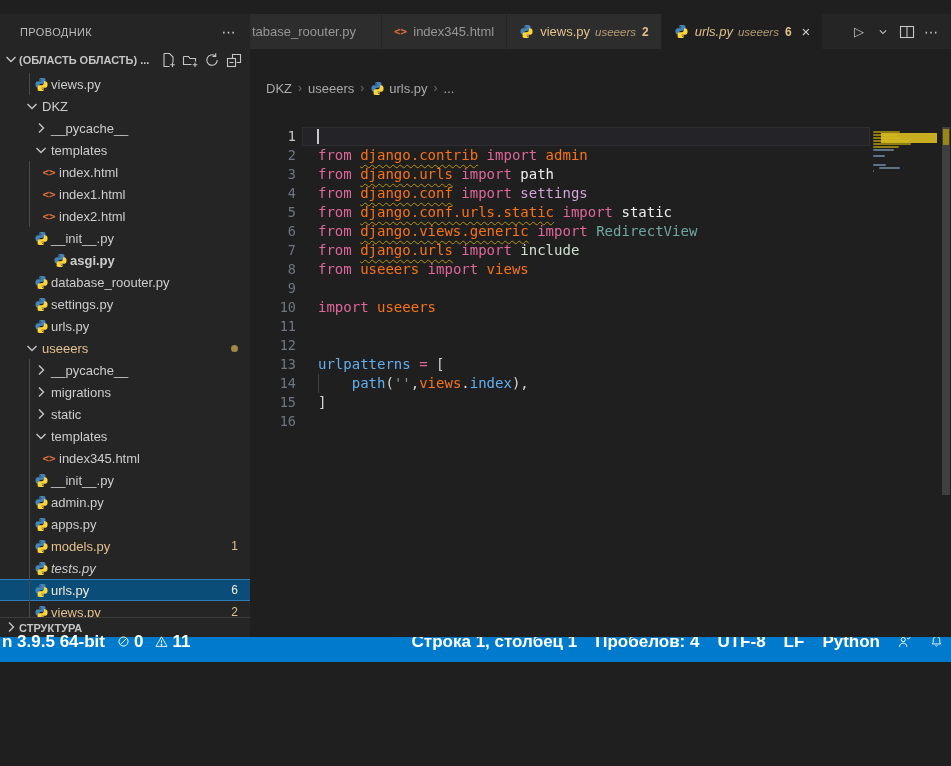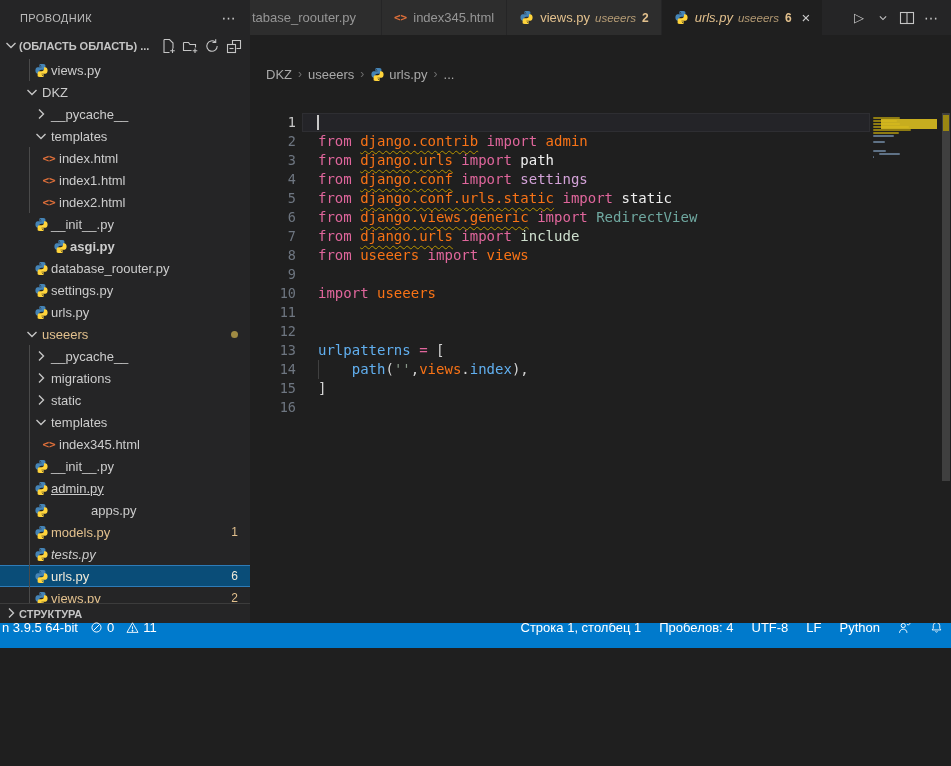--- a/index.html
+++ b/index.html
@@ -1,18 +1,18 @@
 <!DOCTYPE html>
 <html><head>
 <meta charset="utf-8">
 <style>
   * { margin:0; padding:0; box-sizing:border-box; }
   html,body { width:951px; height:766px; overflow:hidden; background:#1f1f1f;
     font-family:"Liberation Sans", sans-serif; }
-  .app { width:951px; height:648px; display:flex; flex-direction:column; }
+  .app { width:951px; height:648px; display:flex; flex-direction:column;margin-top:14px; }
   .main { flex:1; display:flex; min-height:0; }
 
   
   .sidebar { width:250px; background:#252526; display:flex; flex-direction:column; min-height:0; }
   .side-title { height:35px; display:flex; align-items:center; justify-content:space-between;
     padding:0 14px 0 20px; color:#bbbbbb; font-size:11px; letter-spacing:.4px; flex:0 0 auto;}
   .side-title .ellip { color:#cccccc; font-size:14px; cursor:pointer; }
   .side-section { height:22px; display:flex; align-items:center; padding:0 8px 0 3px;
     color:#c5c5c5; font-size:11px; font-weight:bold; flex:0 0 auto; }
   .side-section .lbl { flex:0 1 auto; white-space:nowrap; overflow:hidden; margin-right:6px;}
@@ -73,21 +73,21 @@
 
   .minimap { position:absolute; top:0; right:11px; width:69px; height:120px; }
   .mbar { position:absolute; height:2px; border-radius:1px; }
   .mpatch { position:absolute; background:#d9bd1f; }
   .scrollbar { position:absolute; top:0; right:0; width:10px; bottom:0; }
   .sthumb { position:absolute; top:0; left:1px; width:8px; height:368px; background:#4b4b4b; opacity:.75;}
   .ovmark { position:absolute; right:2px; top:2px; width:6px; height:16px; background:#9a8712; }
 
   
   .statusbar { height:25px; background:#007acc; color:#ffffff; display:flex;
-    align-items:center; font-size:13px; flex:0 0 auto; padding:0 8px 16px 2px; }
+    align-items:center; font-size:17px; flex:0 0 auto; padding:0 8px 16px 2px;font-weight:bold; }
   .sb-left { display:flex; align-items:center; gap:12px; }
   .sb-right { margin-left:auto; display:flex; align-items:center; gap:18px; }
   .sb-item { display:flex; align-items:center; gap:4px; cursor:pointer; white-space:nowrap;}
   .sb-item svg { display:block; }
 </style>
 </head>
 <body>
 
 <div class="app">
   <div class="main">
@@ -326,33 +326,33 @@
             <span class="tw">
               <span style="display: inline-flex; align-items: center;">
                 <svg width="15" height="15" viewBox="0 0 32 32">
                   <path fill="#4584b6" d="M15.9 2c-2.7 0-4.7.6-4.7 3v3.2h5v1H7.6C5.6 9.2 3 10.8 3 15.9c0 5 2.6 6.9 5.6 6.9h2V19c0-2.5 2.2-4.6 4.8-4.6h5c2.1 0 3.9-1.8 3.9-4V5c0-2.3-2.5-3-8.4-3zm-2.6 2.3c.6 0 1.1.5 1.1 1.2 0 .6-.5 1.1-1.1 1.1-.7 0-1.2-.5-1.2-1.1 0-.7.5-1.2 1.2-1.2z"></path>
                   <path fill="#ffd43b" d="M16.1 30c2.7 0 4.7-.6 4.7-3v-3.2h-5v-1h8.6c2 0 4.6-1.6 4.6-6.7 0-5-2.6-6.9-5.6-6.9h-2V13c0 2.5-2.2 4.6-4.8 4.6h-5c-2.1 0-3.9 1.8-3.9 4V27c0 2.3 2.5 3 8.4 3zm2.6-2.3c-.6 0-1.1-.5-1.1-1.2 0-.6.5-1.1 1.1-1.1.7 0 1.2.5 1.2 1.1 0 .7-.5 1.2-1.2 1.2z"></path>
                 </svg>
               </span>
             </span>
             <span class="nm">__init__.py</span>
           </div>
-          <div class="trow" style="padding-left: 33px; text-decoration: underline;">
+          <div class="trow" style="padding-left: 33px;">
             <span class="guide"></span>
             <span class="tw">
               <span style="display: inline-flex; align-items: center;">
                 <svg width="15" height="15" viewBox="0 0 32 32">
                   <path fill="#4584b6" d="M15.9 2c-2.7 0-4.7.6-4.7 3v3.2h5v1H7.6C5.6 9.2 3 10.8 3 15.9c0 5 2.6 6.9 5.6 6.9h2V19c0-2.5 2.2-4.6 4.8-4.6h5c2.1 0 3.9-1.8 3.9-4V5c0-2.3-2.5-3-8.4-3zm-2.6 2.3c.6 0 1.1.5 1.1 1.2 0 .6-.5 1.1-1.1 1.1-.7 0-1.2-.5-1.2-1.1 0-.7.5-1.2 1.2-1.2z"></path>
                   <path fill="#ffd43b" d="M16.1 30c2.7 0 4.7-.6 4.7-3v-3.2h-5v-1h8.6c2 0 4.6-1.6 4.6-6.7 0-5-2.6-6.9-5.6-6.9h-2V13c0 2.5-2.2 4.6-4.8 4.6h-5c-2.1 0-3.9 1.8-3.9 4V27c0 2.3 2.5 3 8.4 3zm2.6-2.3c-.6 0-1.1-.5-1.1-1.2 0-.6.5-1.1 1.1-1.1.7 0 1.2.5 1.2 1.1 0 .7-.5 1.2-1.2 1.2z"></path>
                 </svg>
               </span>
             </span>
             <span class="nm">admin.py</span>
           </div>
-          <div class="trow" style="padding-left: 33px; gap: 40px;">
+          <div class="trow" style="padding-left: 33px;">
             <span class="guide"></span>
             <span class="tw">
               <span style="display: inline-flex; align-items: center;">
                 <svg width="15" height="15" viewBox="0 0 32 32">
                   <path fill="#4584b6" d="M15.9 2c-2.7 0-4.7.6-4.7 3v3.2h5v1H7.6C5.6 9.2 3 10.8 3 15.9c0 5 2.6 6.9 5.6 6.9h2V19c0-2.5 2.2-4.6 4.8-4.6h5c2.1 0 3.9-1.8 3.9-4V5c0-2.3-2.5-3-8.4-3zm-2.6 2.3c.6 0 1.1.5 1.1 1.2 0 .6-.5 1.1-1.1 1.1-.7 0-1.2-.5-1.2-1.1 0-.7.5-1.2 1.2-1.2z"></path>
                   <path fill="#ffd43b" d="M16.1 30c2.7 0 4.7-.6 4.7-3v-3.2h-5v-1h8.6c2 0 4.6-1.6 4.6-6.7 0-5-2.6-6.9-5.6-6.9h-2V13c0 2.5-2.2 4.6-4.8 4.6h-5c-2.1 0-3.9 1.8-3.9 4V27c0 2.3 2.5 3 8.4 3zm2.6-2.3c-.6 0-1.1-.5-1.1-1.2 0-.6.5-1.1 1.1-1.1.7 0 1.2.5 1.2 1.1 0 .7-.5 1.2-1.2 1.2z"></path>
                 </svg>
               </span>
             </span>
             <span class="nm">apps.py</span>

